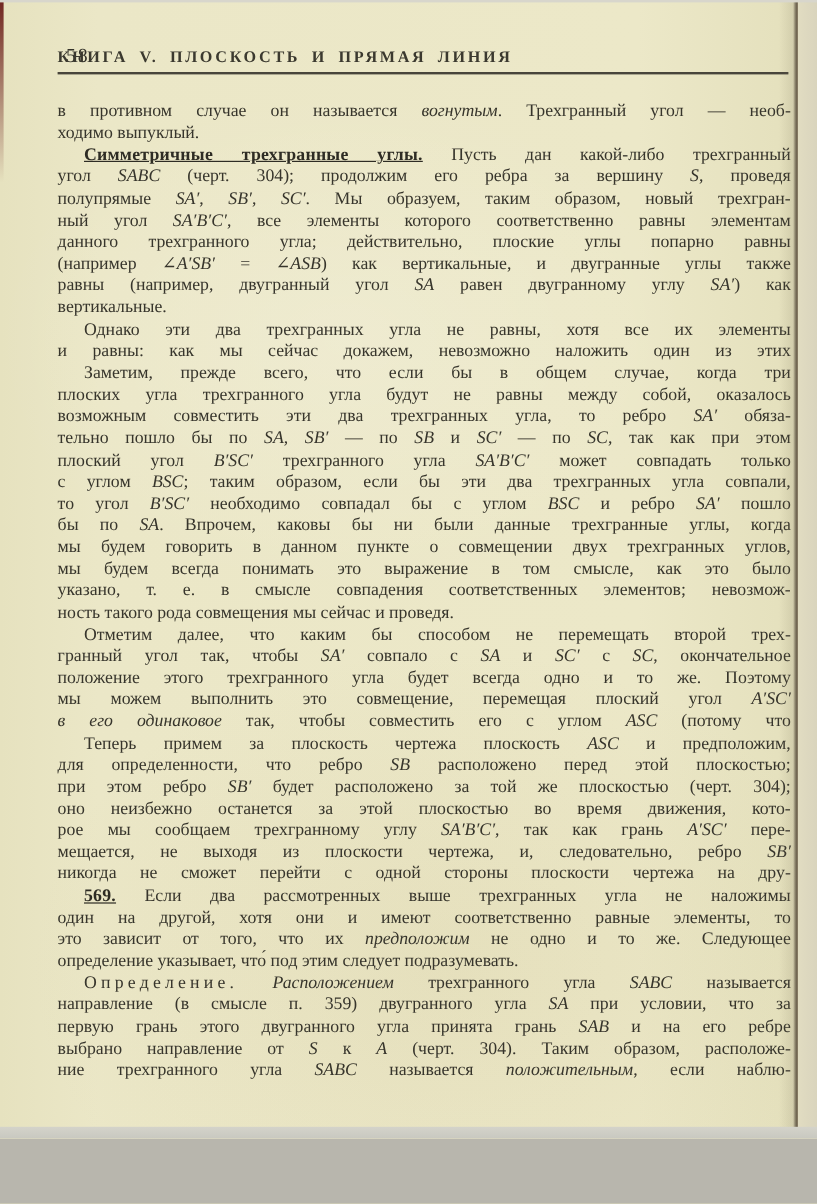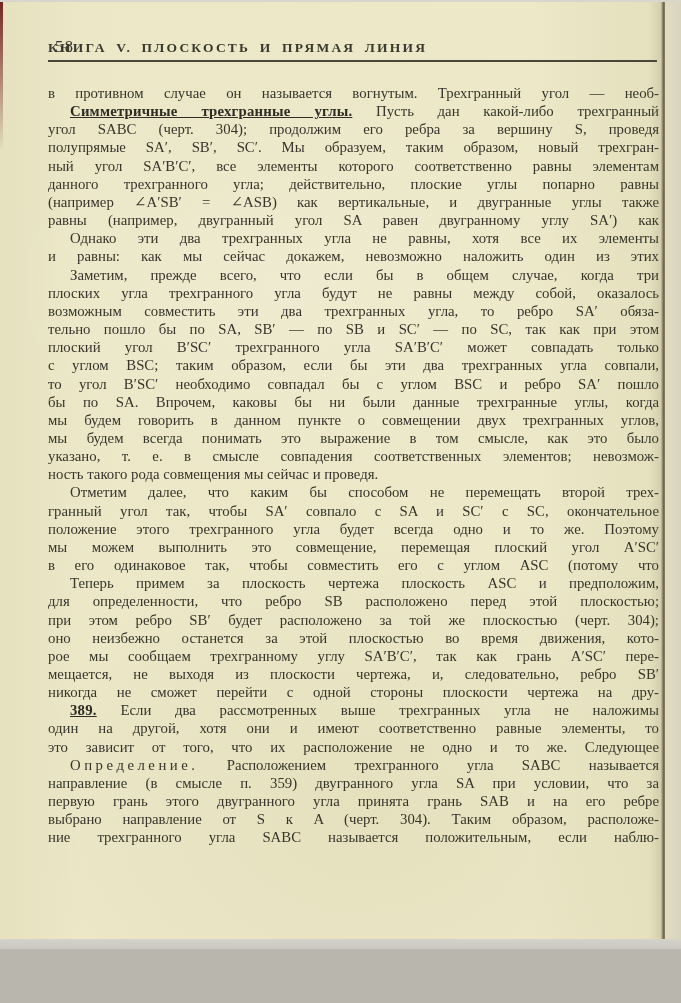--- a/index.html
+++ b/index.html
@@ -32,45 +32,47 @@
   .pagenum { position: absolute; left: 7px; top: 1px; font-size: 16.5px; letter-spacing: 1.5px; }
   .running-title { position: absolute; left: 0; right: 0; top: 4px; 
     font-size: 13.5px; font-weight: bold; letter-spacing: 2.2px; word-spacing: 4px; color: #3b392f; }
   .rule { position: absolute; top: 60px; left: 48px; width: 609px; height: 2px; background: #48453b; }
   
   .body-text { position: absolute; top: 84px; left: 48px; width: 611px;
     color: #37352c; font-size: 14.8px; line-height: 18.15px; }
   .line { text-align: justify; text-align-last: justify; }
   .line.end { text-align-last: left; }
   .line.indent { text-indent: 22px; }
-  .s-i { }
+  .s-i { font-style: italic; }
   .s-b { font-weight: bold; letter-spacing: 0.2px; color: #2e2c24; text-decoration: underline; }
   .s-sp { letter-spacing: 3.5px; }
 </style>
 </head>
 <body>
 
 <div class="page">
   <div class="left-mark"></div>
 
   <div class="header">
     <span class="pagenum">58</span>
     <span class="running-title">КНИГА V. ПЛОСКОСТЬ И ПРЯМАЯ ЛИНИЯ</span>
   </div>
   <div class="rule"></div>
 
   <div class="body-text">
       <div class="line">в противном случае он называется <span class="s-i">вогнутым</span>. Трехгранный угол — необ-</div>
+      <div class="line end">ходимо выпуклый.</div>
       <div class="line indent"><span class="s-b">Симметричные трехгранные углы.</span> Пусть дан какой-либо трехгранный</div>
       <div class="line">угол <span class="s-i">SABC</span> (черт. 304); продолжим его ребра за вершину <span class="s-i">S</span>, проведя</div>
       <div class="line">полупрямые <span class="s-i">SA′</span>, <span class="s-i">SB′</span>, <span class="s-i">SC′</span>. Мы образуем, таким образом, новый трехгран-</div>
       <div class="line">ный угол <span class="s-i">SA′B′C′</span>, все элементы которого соответственно равны элементам</div>
       <div class="line">данного трехгранного угла; действительно, плоские углы попарно равны</div>
       <div class="line">(например ∠<span class="s-i">A′SB′</span> = ∠<span class="s-i">ASB</span>) как вертикальные, и двугранные углы также</div>
       <div class="line">равны (например, двугранный угол <span class="s-i">SA</span> равен двугранному углу <span class="s-i">SA′</span>) как</div>
+      <div class="line end">вертикальные.</div>
       <div class="line indent">Однако эти два трехгранных угла не равны, хотя все их элементы</div>
       <div class="line">и равны: как мы сейчас докажем, невозможно наложить один из этих</div>
       <div class="line indent">Заметим, прежде всего, что если бы в общем случае, когда три</div>
       <div class="line">плоских угла трехгранного угла будут не равны между собой, оказалось</div>
       <div class="line">возможным совместить эти два трехгранных угла, то ребро <span class="s-i">SA′</span> обяза-</div>
       <div class="line">тельно пошло бы по <span class="s-i">SA</span>, <span class="s-i">SB′</span> — по <span class="s-i">SB</span> и <span class="s-i">SC′</span> — по <span class="s-i">SC</span>, так как при этом</div>
       <div class="line">плоский угол <span class="s-i">B′SC′</span> трехгранного угла <span class="s-i">SA′B′C′</span> может совпадать только</div>
       <div class="line">с углом <span class="s-i">BSC</span>; таким образом, если бы эти два трехгранных угла совпали,</div>
       <div class="line">то угол <span class="s-i">B′SC′</span> необходимо совпадал бы с углом <span class="s-i">BSC</span> и ребро <span class="s-i">SA′</span> пошло</div>
       <div class="line">бы по <span class="s-i">SA</span>. Впрочем, каковы бы ни были данные трехгранные углы, когда</div>
@@ -83,23 +85,24 @@
       <div class="line">положение этого трехгранного угла будет всегда одно и то же. Поэтому</div>
       <div class="line">мы можем выполнить это совмещение, перемещая плоский угол <span class="s-i">A′SC′</span></div>
       <div class="line"><span class="s-i">в его одинаковое</span> так, чтобы совместить его с углом <span class="s-i">ASC</span> (потому что</div>
       <div class="line indent">Теперь примем за плоскость чертежа плоскость <span class="s-i">ASC</span> и предположим,</div>
       <div class="line">для определенности, что ребро <span class="s-i">SB</span> расположено перед этой плоскостью;</div>
       <div class="line">при этом ребро <span class="s-i">SB′</span> будет расположено за той же плоскостью (черт. 304);</div>
       <div class="line">оно неизбежно останется за этой плоскостью во время движения, кото-</div>
       <div class="line">рое мы сообщаем трехгранному углу <span class="s-i">SA′B′C′</span>, так как грань <span class="s-i">A′SC′</span> пере-</div>
       <div class="line">мещается, не выходя из плоскости чертежа, и, следовательно, ребро <span class="s-i">SB′</span></div>
       <div class="line">никогда не сможет перейти с одной стороны плоскости чертежа на дру-</div>
-      <div class="line indent"><span class="s-b">389.</span> Если два рассмотренных выше трехгранных угла не наложимы</div>
+      <div class="line indent"><span class="s-b">569.</span> Если два рассмотренных выше трехгранных угла не наложимы</div>
       <div class="line">один на другой, хотя они и имеют соответственно равные элементы, то</div>
-      <div class="line">это зависит от того, что их <span class="s-i">расположение</span> не одно и то же. Следующее</div>
+      <div class="line">это зависит от того, что их <span class="s-i">предположим</span> не одно и то же. Следующее</div>
+      <div class="line end">определение указывает, что́ под этим следует подразумевать.</div>
       <div class="line indent"><span class="s-sp">Определение.</span> <span class="s-i">Расположением</span> трехгранного угла <span class="s-i">SABC</span> называется</div>
       <div class="line">направление (в смысле п. 359) двугранного угла <span class="s-i">SA</span> при условии, что за</div>
       <div class="line">первую грань этого двугранного угла принята грань <span class="s-i">SAB</span> и на его ребре</div>
       <div class="line">выбрано направление от <span class="s-i">S</span> к <span class="s-i">A</span> (черт. 304). Таким образом, расположе-</div>
       <div class="line">ние трехгранного угла <span class="s-i">SABC</span> называется <span class="s-i">положительным</span>, если наблю-</div>
     </div>
 
   <div class="edge-right-shade"></div>
   <div class="edge-right-line"></div>
   <div class="edge-right-outer"></div>

